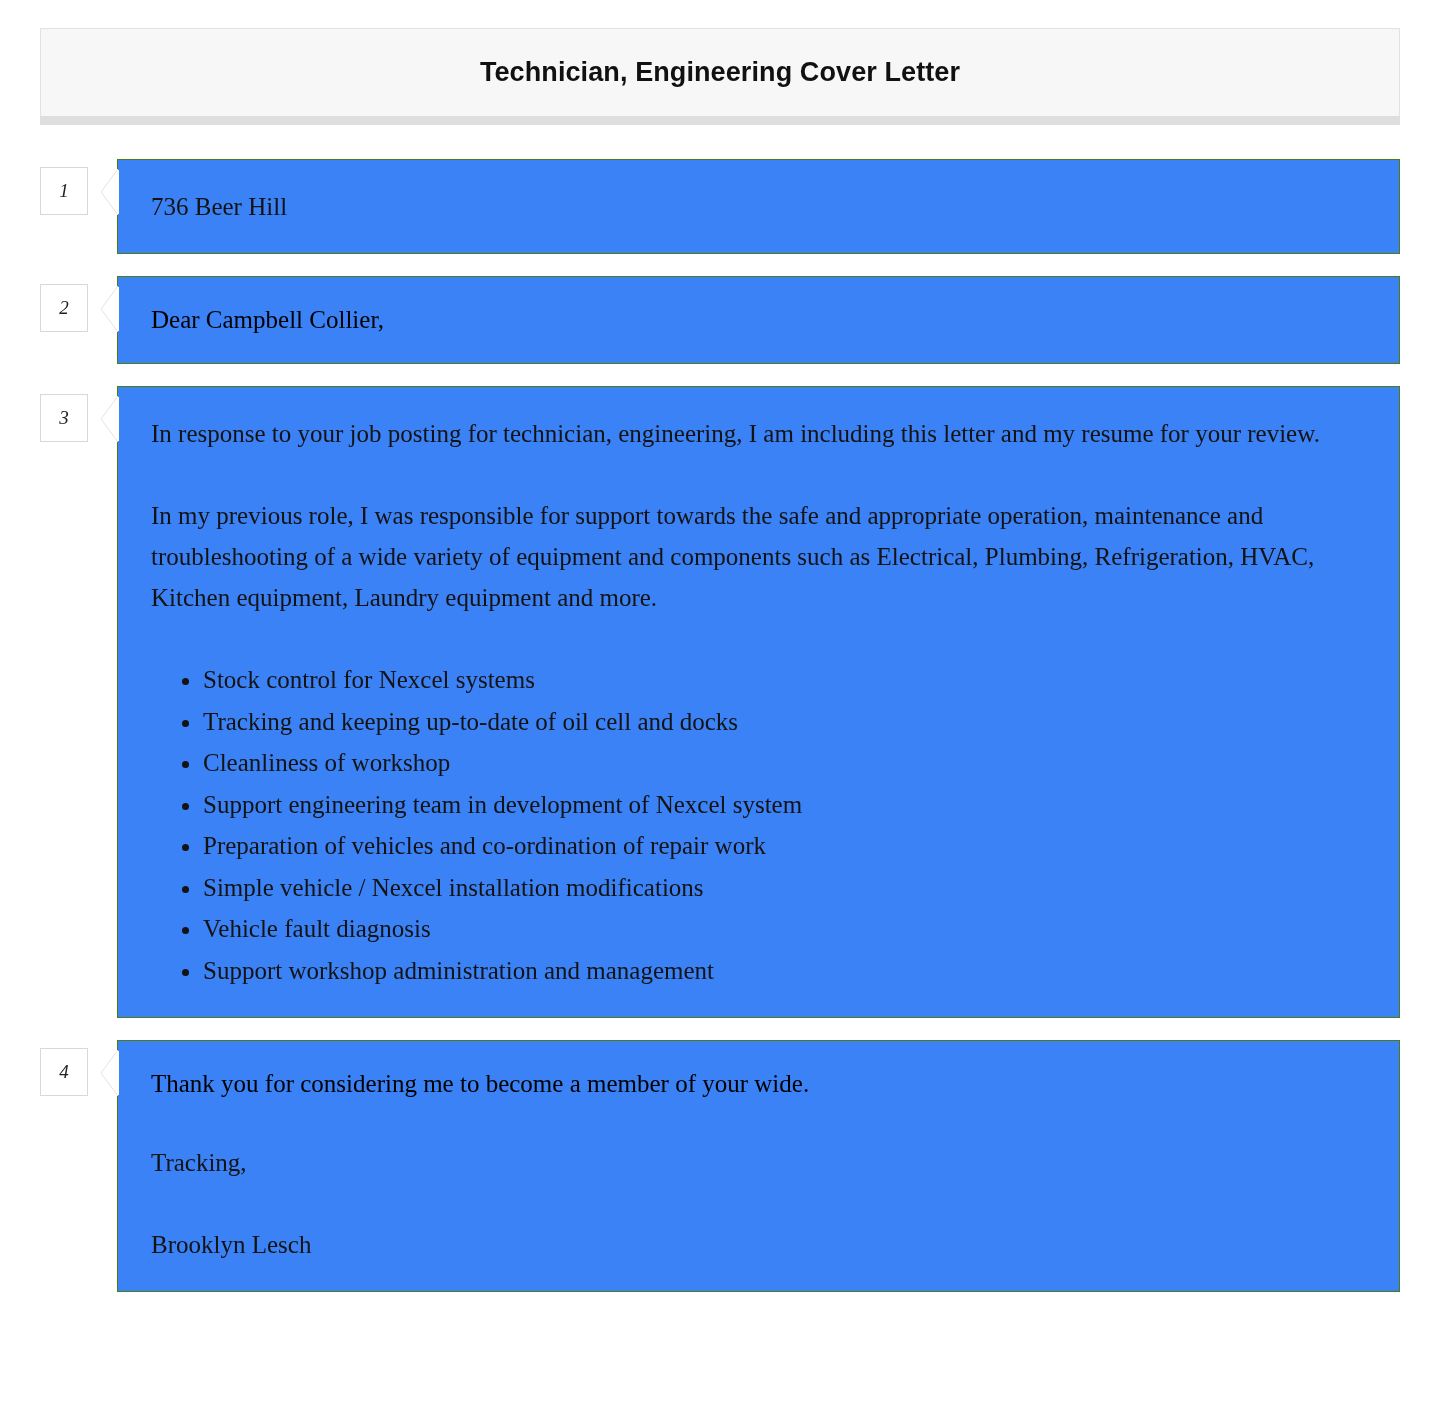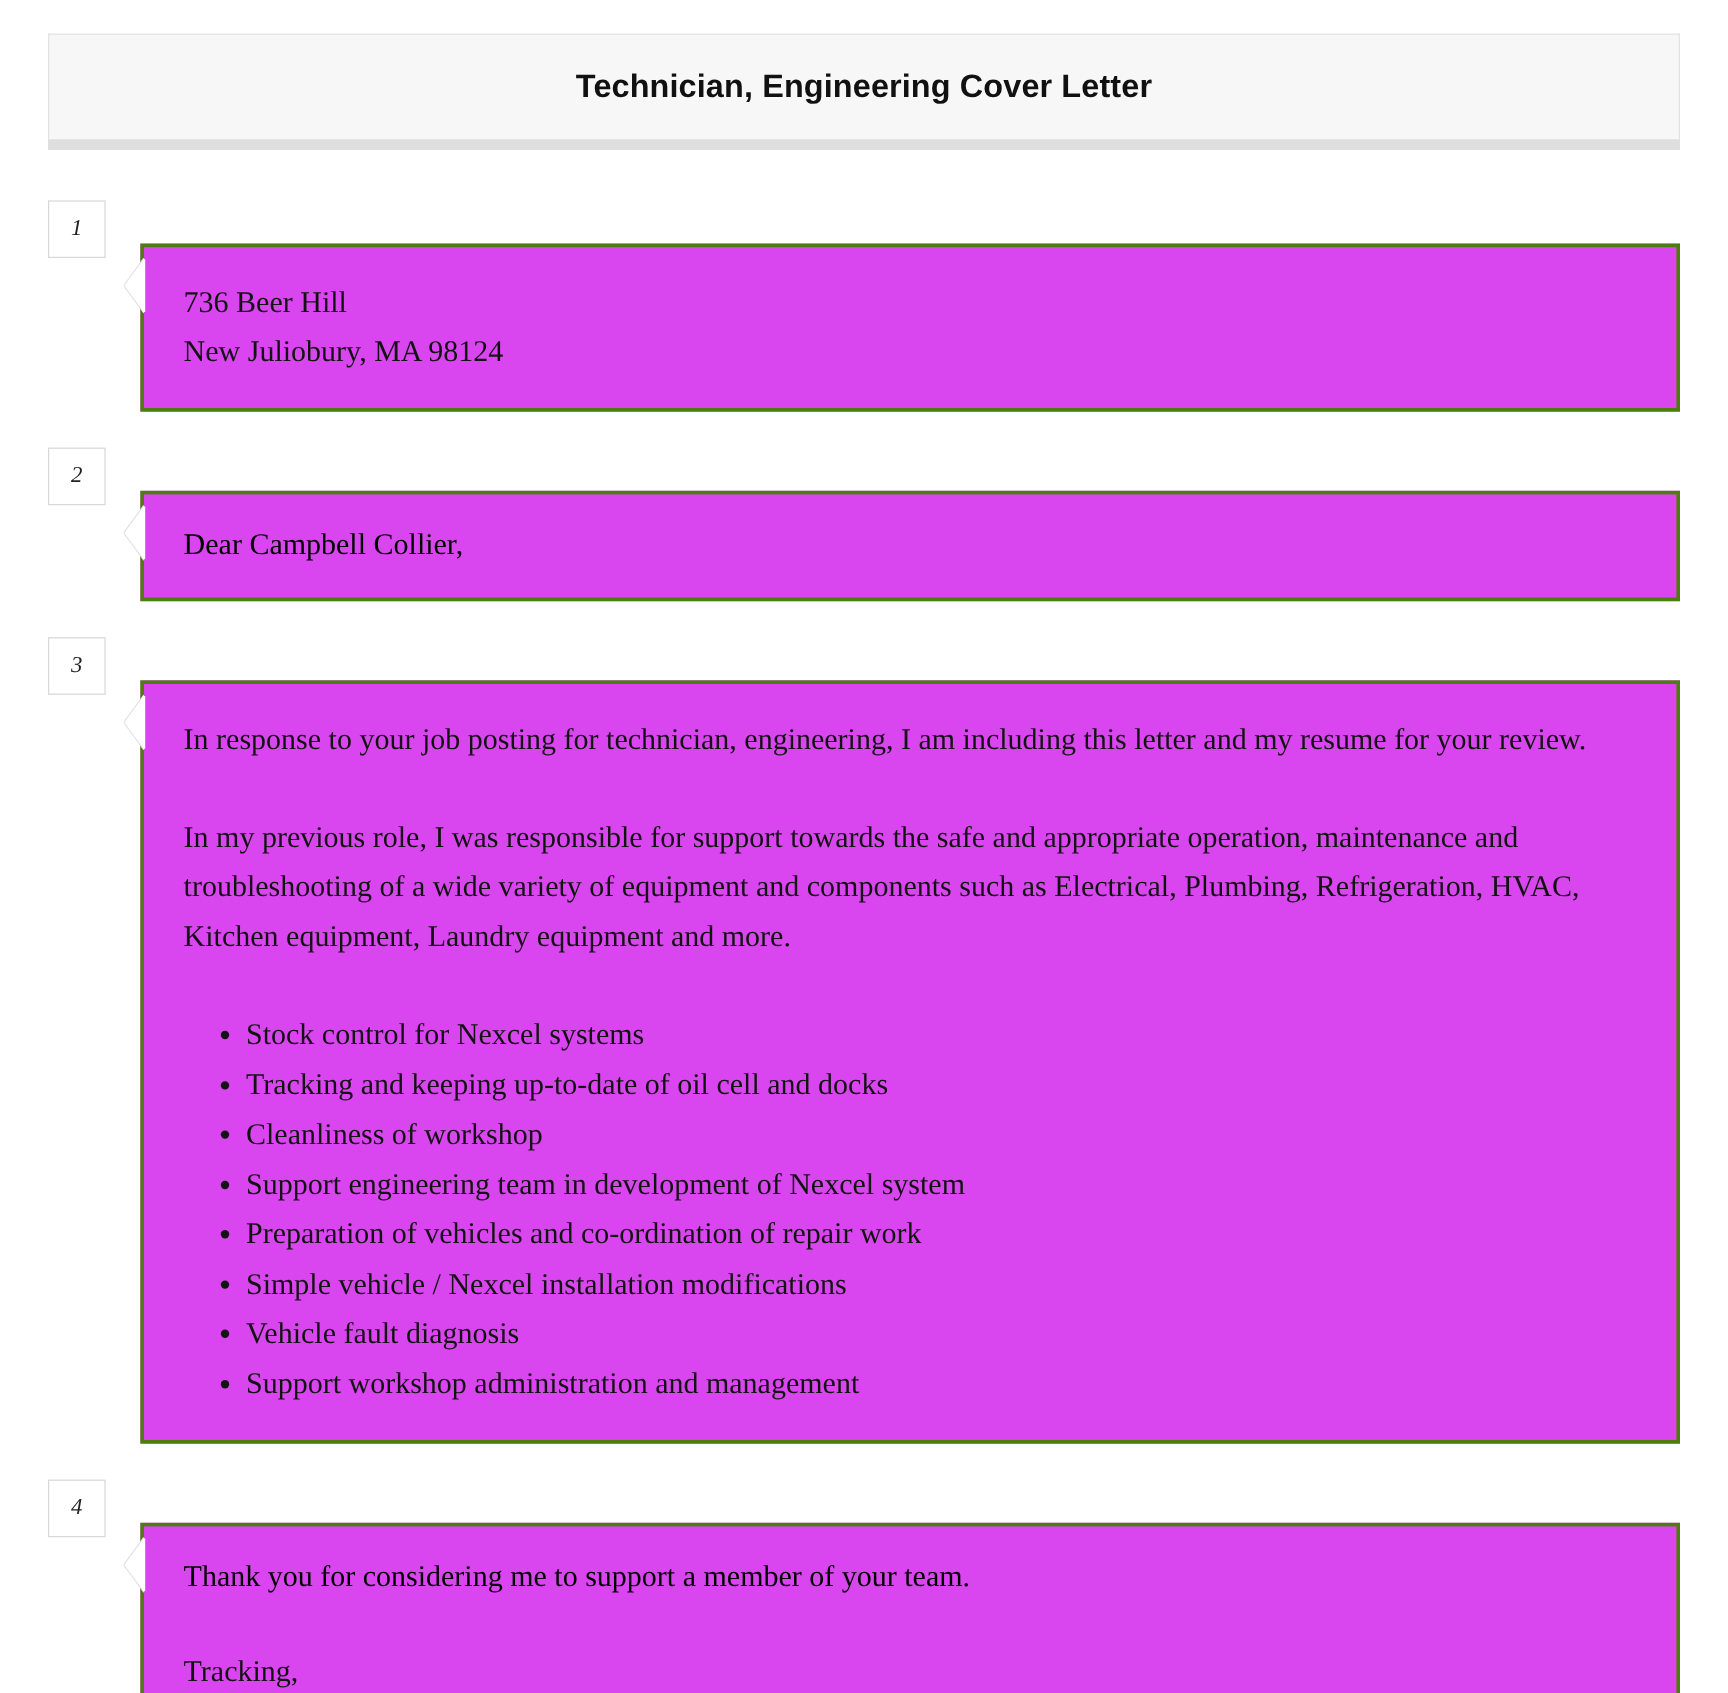--- a/index.html
+++ b/index.html
@@ -67,25 +67,24 @@
     font-style: italic;
     font-size: 19px;
     color: #222222;
     margin-top: 8px;
     margin-right: 29px;
   }
 
   .block-panel {
     position: relative;
     flex: 1;
-    background: #d946ef;
-    border: 3px solid #4d7c0f;
+    background: #3b82f6;
+    border: 1px solid #4d7c0f;
     padding: 26px 34px 26px 33px;
     min-height: 72px;
-    margin-top: 44px;
   }
 
   
   .notch {
     position: absolute;
     left: -17px;
     top: 9px;
     width: 17px;
     height: 46px;
     pointer-events: none;
@@ -145,21 +144,20 @@
 <div class="blocks">
 
   <div class="block">
     <div class="block-badge">1</div>
     <div class="block-panel">
       <svg class="notch" viewBox="0 0 17 46" preserveAspectRatio="none">
         <polygon points="17,0 0,23 17,46" fill="#ffffff" stroke="#e2e2e2" stroke-width="1"></polygon>
       </svg>
       <div class="panel-edge-mask"></div>
       <div class="addr-line">736 Beer Hill</div>
-      <div class="addr-line">New Juliobury, MA 98124</div>
     </div>
   </div>
 
   <div class="block">
     <div class="block-badge">2</div>
     <div class="block-panel">
       <svg class="notch" viewBox="0 0 17 46" preserveAspectRatio="none">
         <polygon points="17,0 0,23 17,46" fill="#ffffff" stroke="#e2e2e2" stroke-width="1"></polygon>
       </svg>
       <div class="panel-edge-mask"></div>
@@ -192,21 +190,21 @@
   </div>
 
   <div class="block">
     <div class="block-badge">4</div>
     <div class="block-panel">
       <svg class="notch" viewBox="0 0 17 46" preserveAspectRatio="none">
         <polygon points="17,0 0,23 17,46" fill="#ffffff" stroke="#e2e2e2" stroke-width="1"></polygon>
       </svg>
       <div class="panel-edge-mask"></div>
 
-      <div class="strong-line">Thank you for considering me to support a member of your team.</div>
+      <div class="strong-line">Thank you for considering me to become a member of your wide.</div>
 
       <div class="sign-block">
         <div class="sign-line">Tracking,</div>
         <div class="sign-line">Brooklyn Lesch</div>
       </div>
     </div>
   </div>
 
 </div>
 

